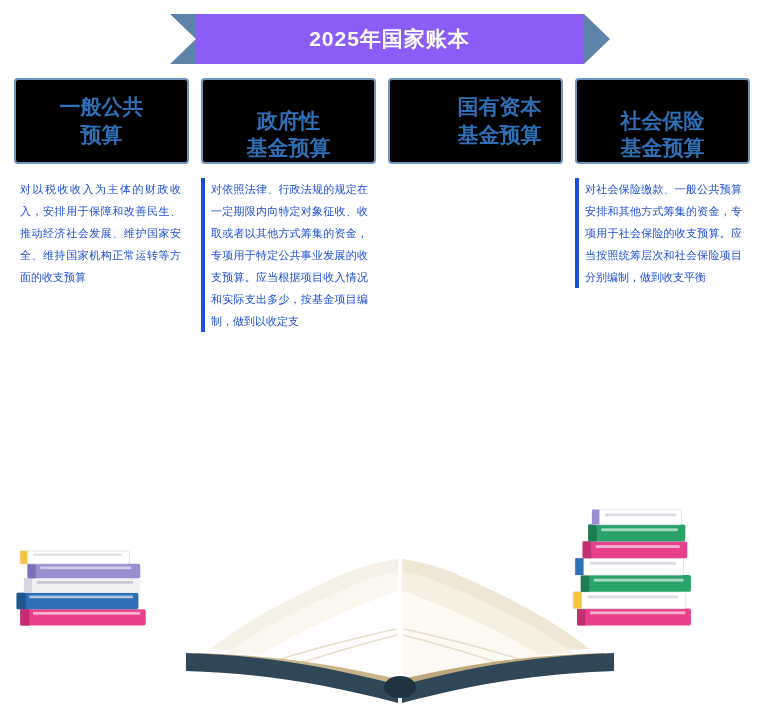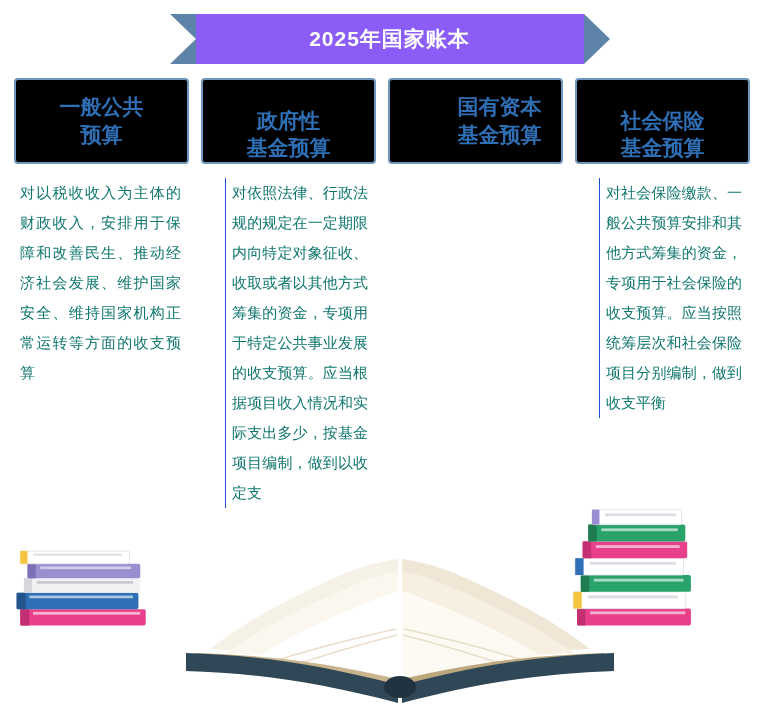--- a/index.html
+++ b/index.html
@@ -96,30 +96,29 @@
     box-sizing: border-box;
   }
   .col-1 .head { color: #2f6fb5; }
   .col-2 .head { color: #2f6fb5; align-items: flex-end; }
   .col-3 .head { color: #2f6fb5; padding-left: 48px; }
   .col-4 .head { color: #2f6fb5; align-items: flex-end; }
 
   .body {
     margin-top: 14px;
     padding: 0 8px 0 6px;
-    font-size: 15px;
+    font-size: 11px;
     line-height: 2.0;
-    color: #0f766e;
+    color: #1d4ed8;
     text-align: justify;
     text-justify: inter-ideograph;
     position: relative;
   }
   .col-2 .body, .col-3 .body, .col-4 .body {
-    border-left: 1px solid #1d4ed8;
-    margin-left: 24px;
+    border-left: 4px solid #1d4ed8;
   }
   .col-1 .body { border-right: 0; }
 
   
   .art { position: absolute; }
 
   
   .books-left { left: 8px; bottom: 78px; width: 150px; height: 100px; }
   .books-right { right: 80px; bottom: 78px; width: 130px; height: 140px; }
 

